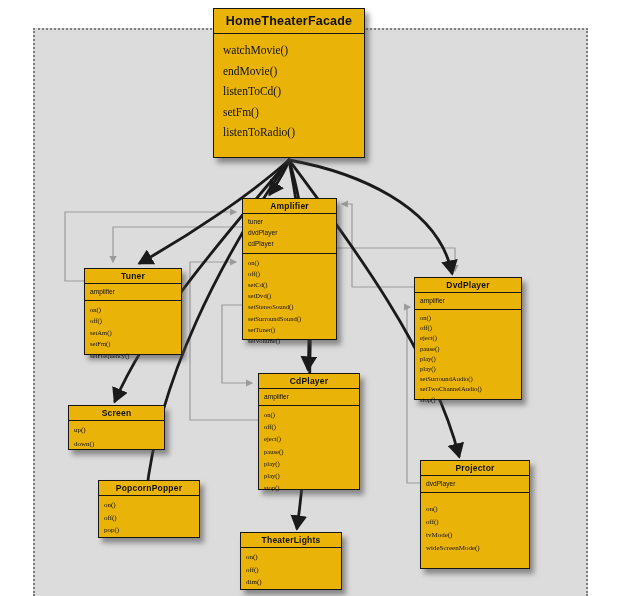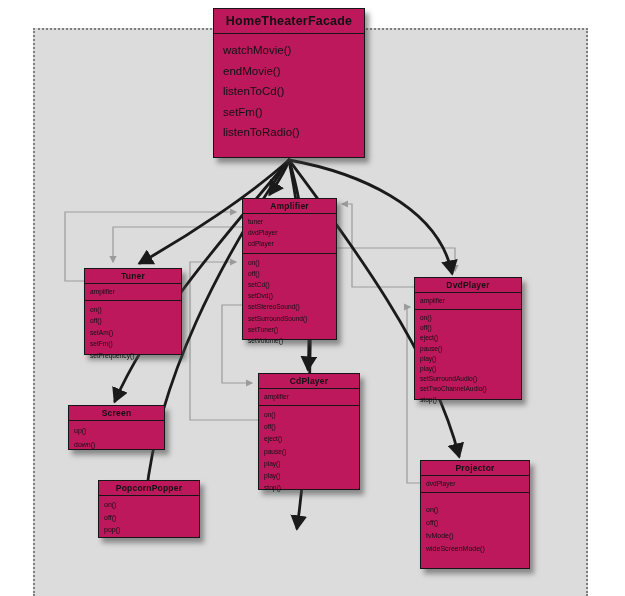--- a/index.html
+++ b/index.html
@@ -8,30 +8,30 @@
     font-family:"Liberation Sans",sans-serif;background:#ffffff;
   }
   #paper{
     position:absolute;left:33px;top:28px;width:555px;height:568px;
     background:#dcdcdc;
     border-top:2px dotted #7e7e7e;border-left:2px dotted #7e7e7e;border-right:2px dotted #7e7e7e;
     box-sizing:border-box;
   }
   #wires{position:absolute;left:0;top:0;width:625px;height:596px;}
   .uml-class{
-    position:absolute;background:#be185d;border:1.5px solid #161616;
+    position:absolute;background:#eab308;border:1.5px solid #161616;
     box-shadow:4px 5px 5px rgba(70,70,70,0.55);
     box-sizing:border-box;color:#111;
   }
   .uml-title{
     border-bottom:1.5px solid #161616;text-align:center;font-weight:bold;
     padding:2px 2px;font-size:8.5px;letter-spacing:0.2px;
   }
   .uml-attrs{border-bottom:1.5px solid #161616;padding:2px 0 3px 5px;}
-  .uml-methods{padding:3px 0 2px 5px;}
+  .uml-methods{padding:3px 0 2px 5px;font-family:Liberation Serif, serif;}
   .member{font-size:6.6px;line-height:11px;white-space:nowrap;}
   
   .c-facade .uml-title{font-size:12.5px;padding:5px 2px;}
   .c-facade .uml-methods{padding:6px 0 0 9px;}
   .c-facade .member{font-size:11.5px;line-height:20.6px;}
   
   .c-amplifier .member{line-height:11.2px;}
   .c-tuner .uml-methods .member{line-height:11.4px;}
   .c-dvdplayer .uml-methods .member{line-height:10.2px;}
   .c-cdplayer .uml-methods .member{line-height:12.2px;}
@@ -182,13 +182,22 @@
   <div class="uml-class c-popcorn" style="left:98px;top:480px;width:102px;height:58px;">
     <div class="uml-title">PopcornPopper</div>
 
     <div class="uml-methods">
         <div class="member">on()</div>
         <div class="member">off()</div>
         <div class="member">pop()</div>
       </div>
   </div>
 
+  <div class="uml-class c-theaterlights" style="left:240px;top:532px;width:102px;height:58px;">
+    <div class="uml-title">TheaterLights</div>
+
+    <div class="uml-methods">
+        <div class="member">on()</div>
+        <div class="member">off()</div>
+        <div class="member">dim()</div>
+      </div>
+  </div>
 </div>
 
 </body></html>

